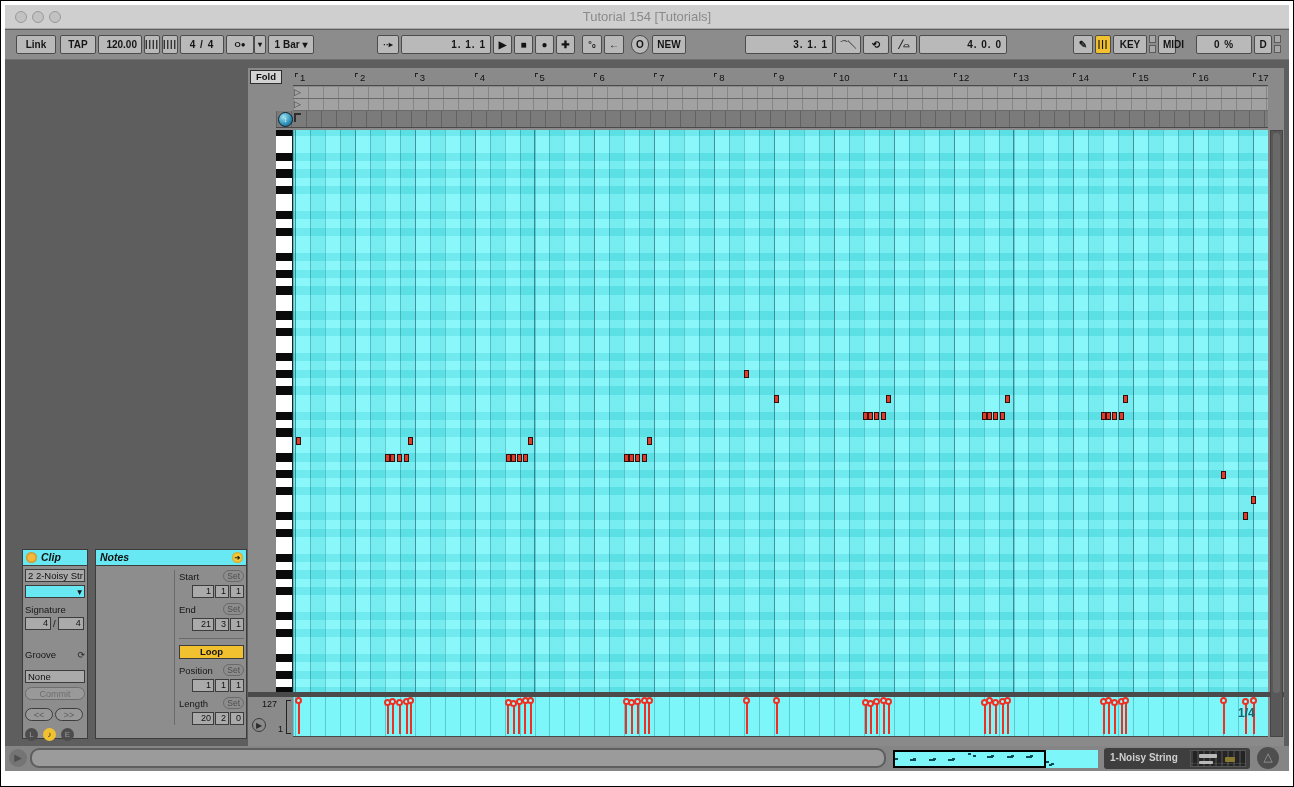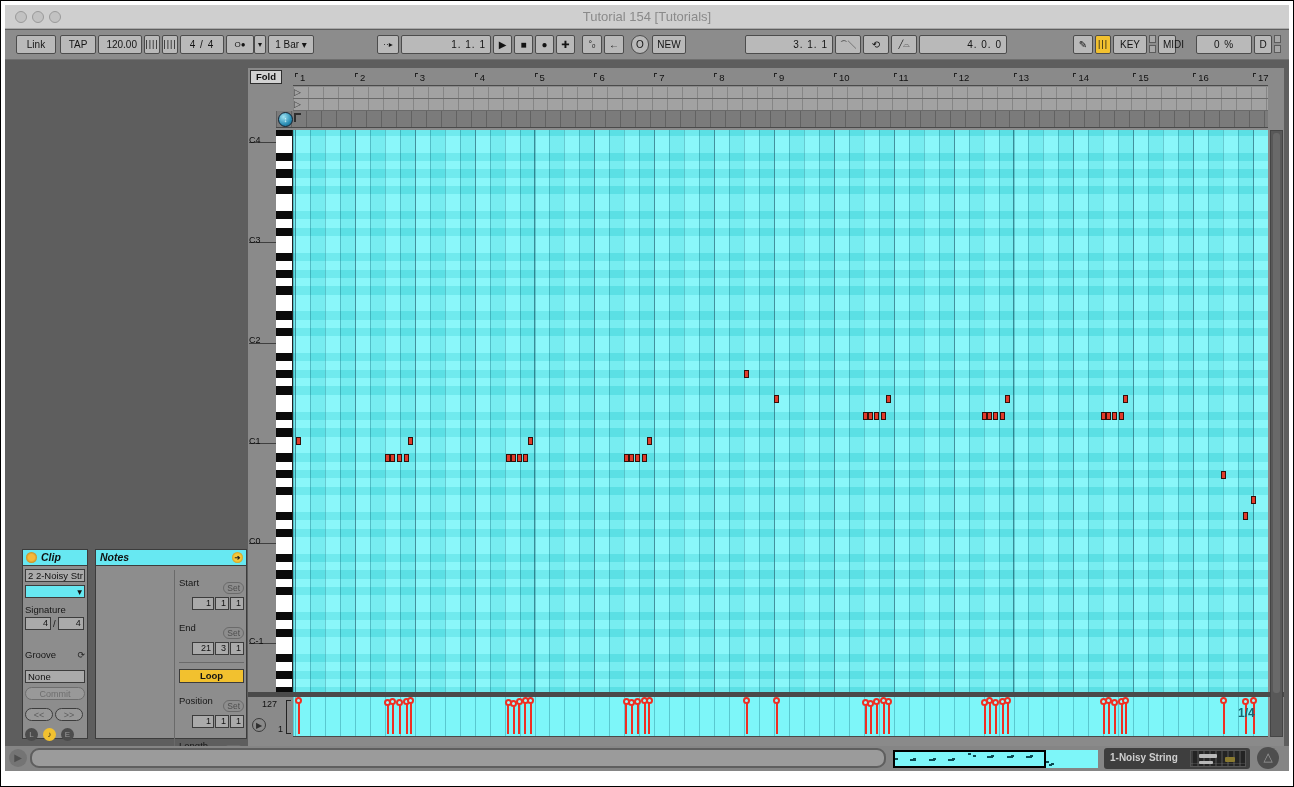--- a/index.html
+++ b/index.html
@@ -9,38 +9,38 @@
   .app{position:absolute;left:4px;top:4px;width:1284px;height:766px;background:#5e5e5e;overflow:hidden;}
 
   
   .titlebar{position:absolute;left:0;top:0;width:100%;height:24px;background:#cfcfcf;border-bottom:1px solid #a8a8a8;}
   .tl{position:absolute;top:6px;width:12px;height:12px;border-radius:50%;background:#c2c2c2;border:1px solid #9a9a9a;}
   .title{position:absolute;left:0;right:0;top:4px;text-align:center;font-size:13px;color:#8a8a8a;}
 
   
   .transport{position:absolute;left:0;top:25px;width:100%;height:30px;background:#8c8c8c;border-bottom:1px solid #6f6f6f;}
   .tbtn,.tdisp{position:absolute;top:5px;height:19px;background:#b9b9b9;border:1px solid #4c4c4c;border-radius:2px;
-    font-size:10px;font-weight:normal;color:#141414;text-align:center;line-height:17px;padding:0 4px;}
+    font-size:10px;font-weight:bold;color:#141414;text-align:center;line-height:17px;padding:0 4px;}
   .tdisp{text-align:right;letter-spacing:1px;}
   .yellow{background:#f2c12f !important;}
   .vbars{letter-spacing:1px;font-size:9px;}
   .mini2{position:absolute;width:7px;height:8px;background:#a8a8a8;border:1px solid #5c5c5c;}
 
   
   .panel{position:absolute;background:#8d8d8d;border:1px solid #3c3c3c;}
   .phead{position:relative;height:16px;background:#67e8f2;border-bottom:1px solid #3c3c3c;
     font-size:10.5px;font-weight:bold;font-style:italic;color:#101010;line-height:15px;padding-left:18px;}
   .pcirc{position:absolute;left:3px;top:2px;width:11px;height:11px;border-radius:50%;}
   .pfield{background:#aaaaaa;border:1px solid #3c3c3c;font-size:9.5px;color:#111;line-height:12px;
     padding:0 2px;overflow:hidden;white-space:nowrap;}
   .pill{background:#999999;border:1px solid #3c3c3c;border-radius:7px;font-size:9px;color:#111;
     text-align:center;line-height:12px;overflow:hidden;}
   .plabel{font-size:9.5px;color:#161616;}
   .setpill{background:#8d8d8d;border:1px solid #6a6a6a;border-radius:6px;font-size:8.5px;color:#4e4e4e;
-    text-align:right;line-height:10px;padding:0 3px;margin-top:12px;}
+    text-align:right;line-height:10px;padding:0 3px;}
   .numbox{background:#aaaaaa;border:1px solid #3c3c3c;font-size:9px;color:#111;text-align:right;
     line-height:11px;padding:0 2px;}
   .row{display:flex;gap:2px;align-items:center;}
 
   
   .proll{position:absolute;left:243px;top:63px;width:1036px;height:678px;background:#8a8a8a;}
   .fold{position:absolute;left:2px;top:2px;width:32px;height:14px;background:#d2d2d2;border:1px solid #2e2e2e;
     font-size:9.5px;font-weight:bold;color:#111;text-align:center;line-height:12px;}
   .ruler{position:absolute;left:45px;top:2px;width:975px;height:16px;background:#8a8a8a;border-bottom:1px solid #4a4a4a;}
   .barnum{position:absolute;top:2px;font-size:9.5px;color:#111;}
@@ -280,28 +280,20 @@
      <div class="mlane" style="top:19px;height:12px">
        <div class="tri" style="left:1px;top:1px">▷</div>
      </div>
      <div class="mlane" style="top:31px;height:12px">
        <div class="tri" style="left:1px;top:1px">▷</div>
      </div>
      <div class="mlane3" style="top:43px;height:17px">
        <div class="scrubball" style="left:2px;top:1px">↕</div>
        <div class="startflag" style="left:18px;top:2px"></div>
      </div>
-     <div class="gutter" id="gutter">
-            <div class="octlabel" style="top: 4.8485px; height: 8.355px; font-size: 9px;">C4</div>
-            <div class="octlabel" style="top: 105.109px; height: 8.355px; font-size: 9px;">C3</div>
-            <div class="octlabel" style="top: 205.369px; height: 8.355px; font-size: 9px;">C2</div>
-            <div class="octlabel" style="top: 305.628px; height: 8.355px; font-size: 9px;">C1</div>
-            <div class="octlabel" style="top: 405.889px; height: 8.355px; font-size: 9px;">C0</div>
-            <div class="octlabel" style="top: 506.149px; height: 8.355px; font-size: 9px;">C-1</div>
-          </div>
      <div class="keys" id="keys">
             <div class="key" style="top: -2.5065px; height: 8.355px; background: rgb(10, 10, 10);"></div>
             <div class="key" style="top: 5.8485px; height: 8.355px; background: rgb(255, 255, 255);"></div>
             <div class="key" style="top: 14.2035px; height: 8.355px; background: rgb(255, 255, 255);"></div>
             <div class="key" style="top: 22.5585px; height: 8.355px; background: rgb(10, 10, 10);"></div>
             <div class="key" style="top: 30.9135px; height: 8.355px; background: rgb(255, 255, 255);"></div>
             <div class="key" style="top: 39.2685px; height: 8.355px; background: rgb(10, 10, 10);"></div>
             <div class="key" style="top: 47.6235px; height: 8.355px; background: rgb(255, 255, 255);"></div>
             <div class="key" style="top: 55.9785px; height: 8.355px; background: rgb(10, 10, 10);"></div>
             <div class="key" style="top: 64.3335px; height: 8.355px; background: rgb(255, 255, 255);"></div>

